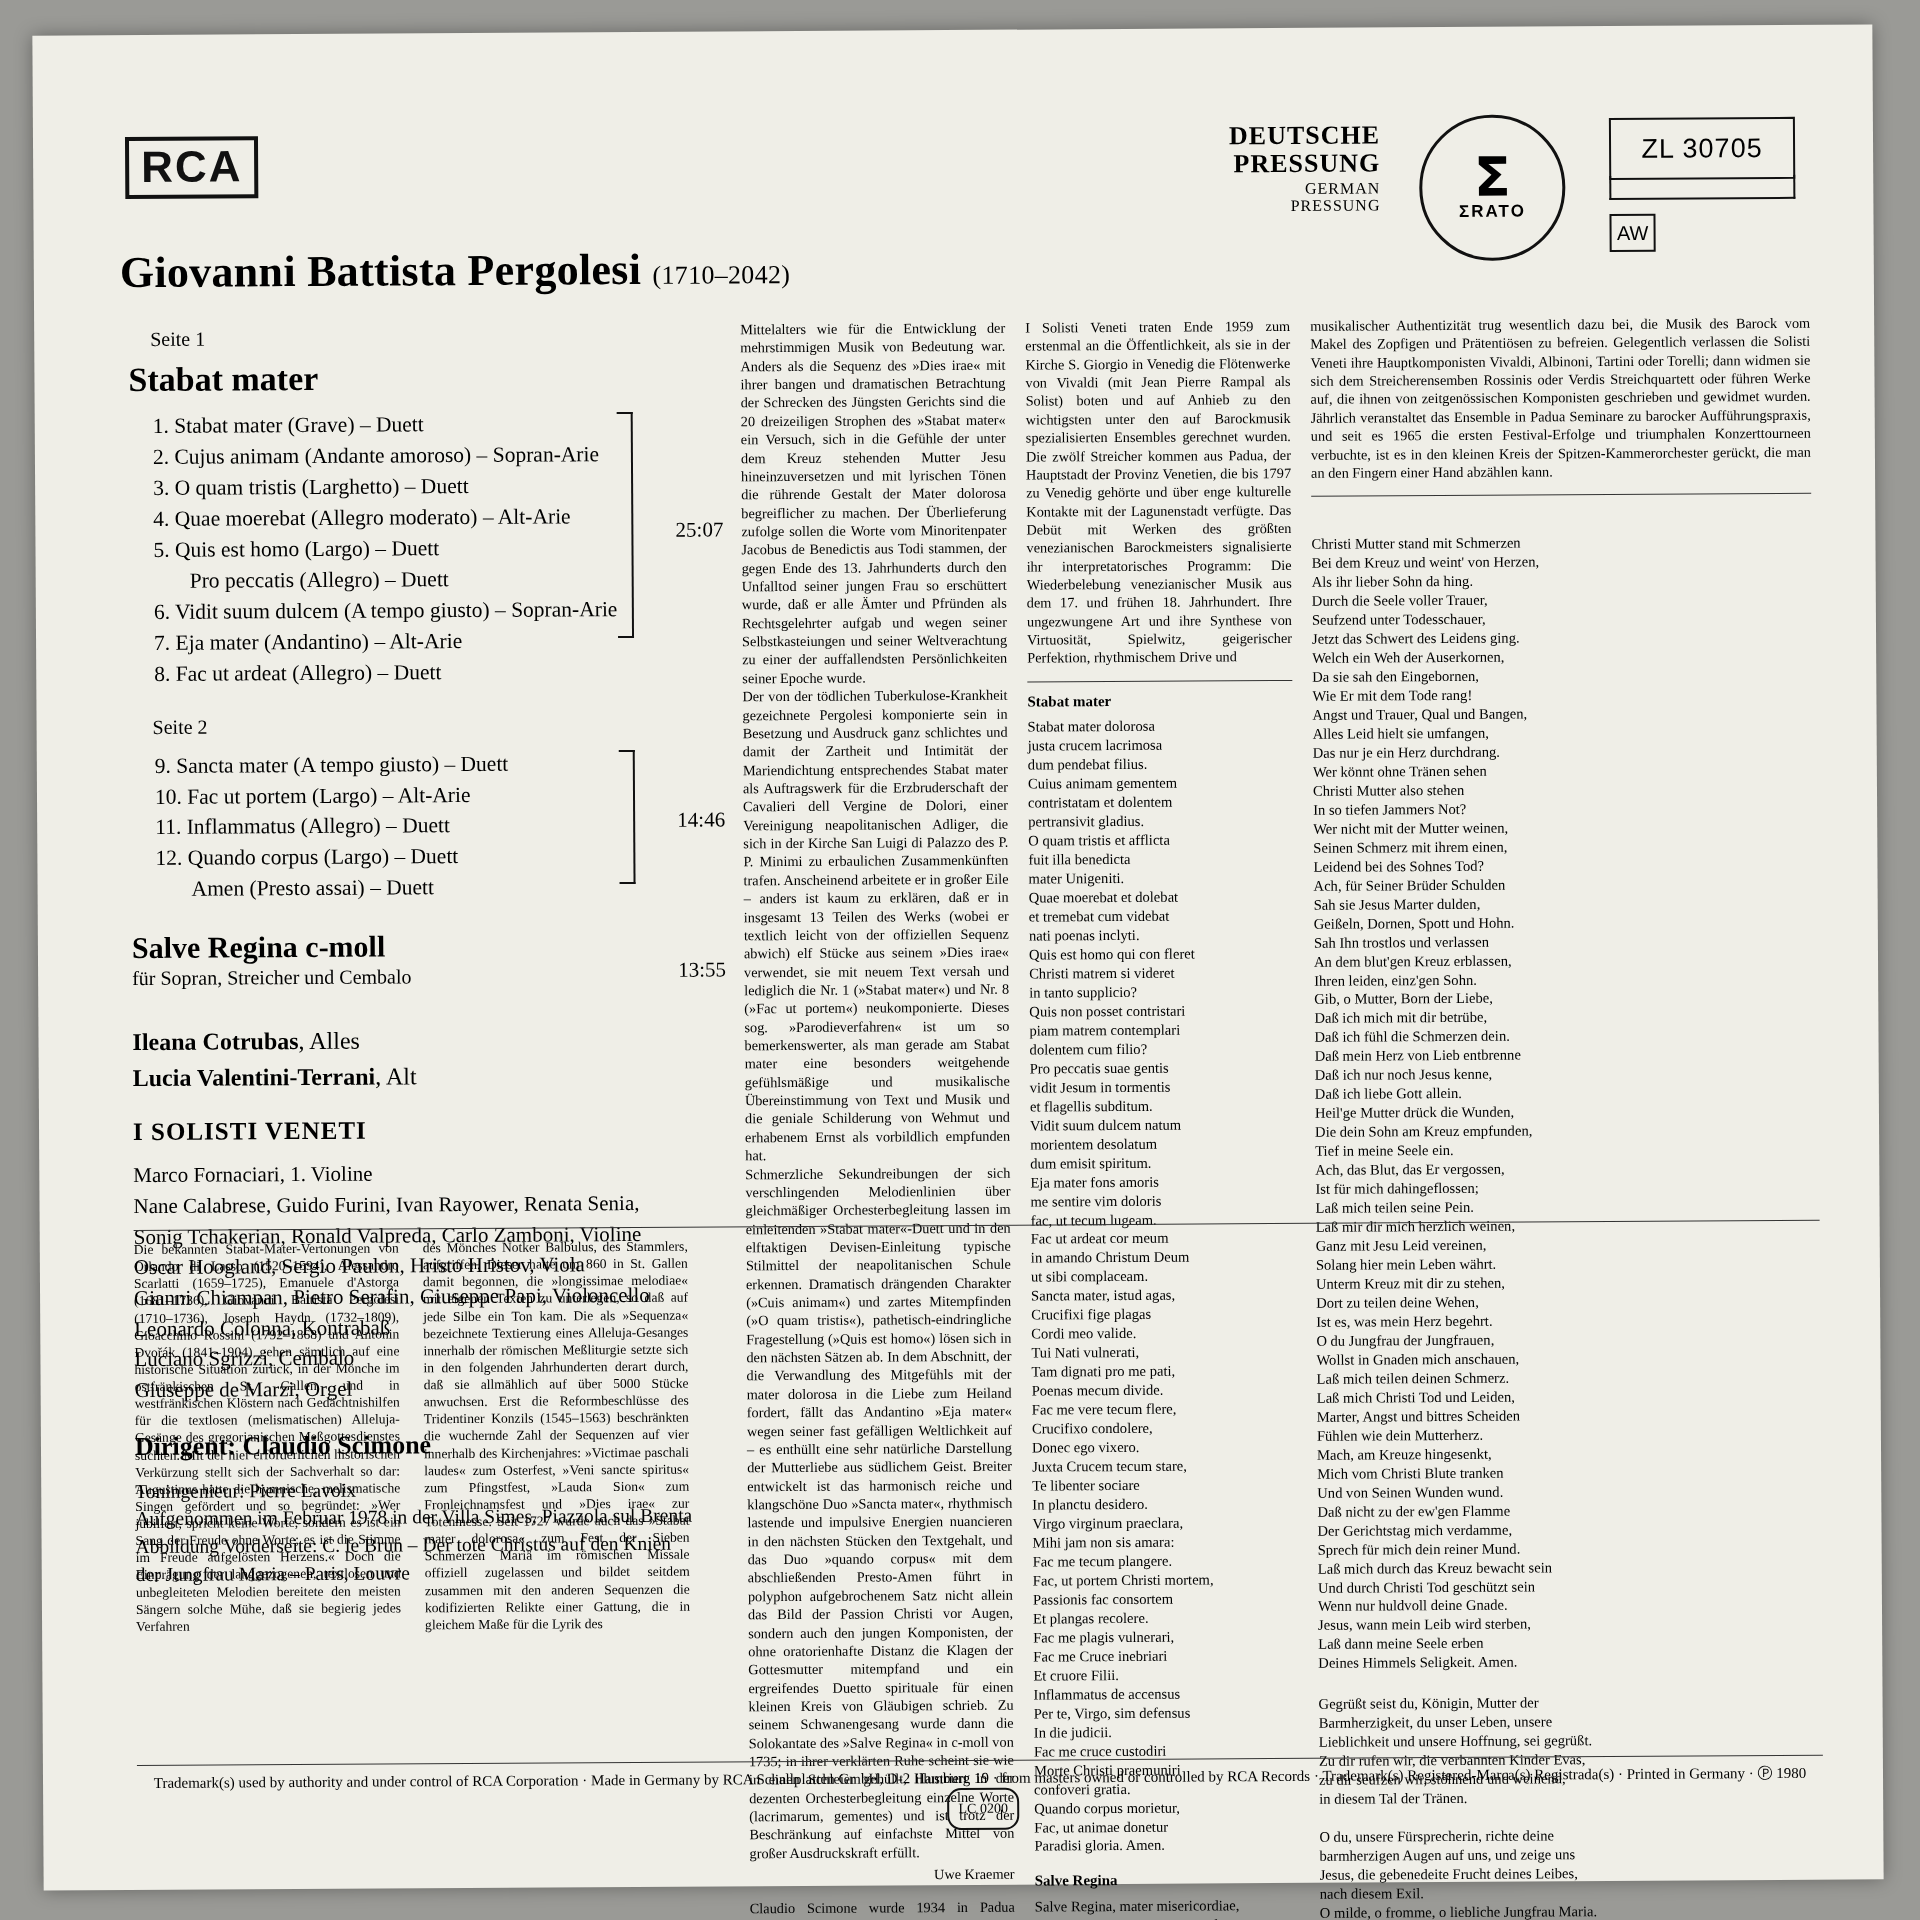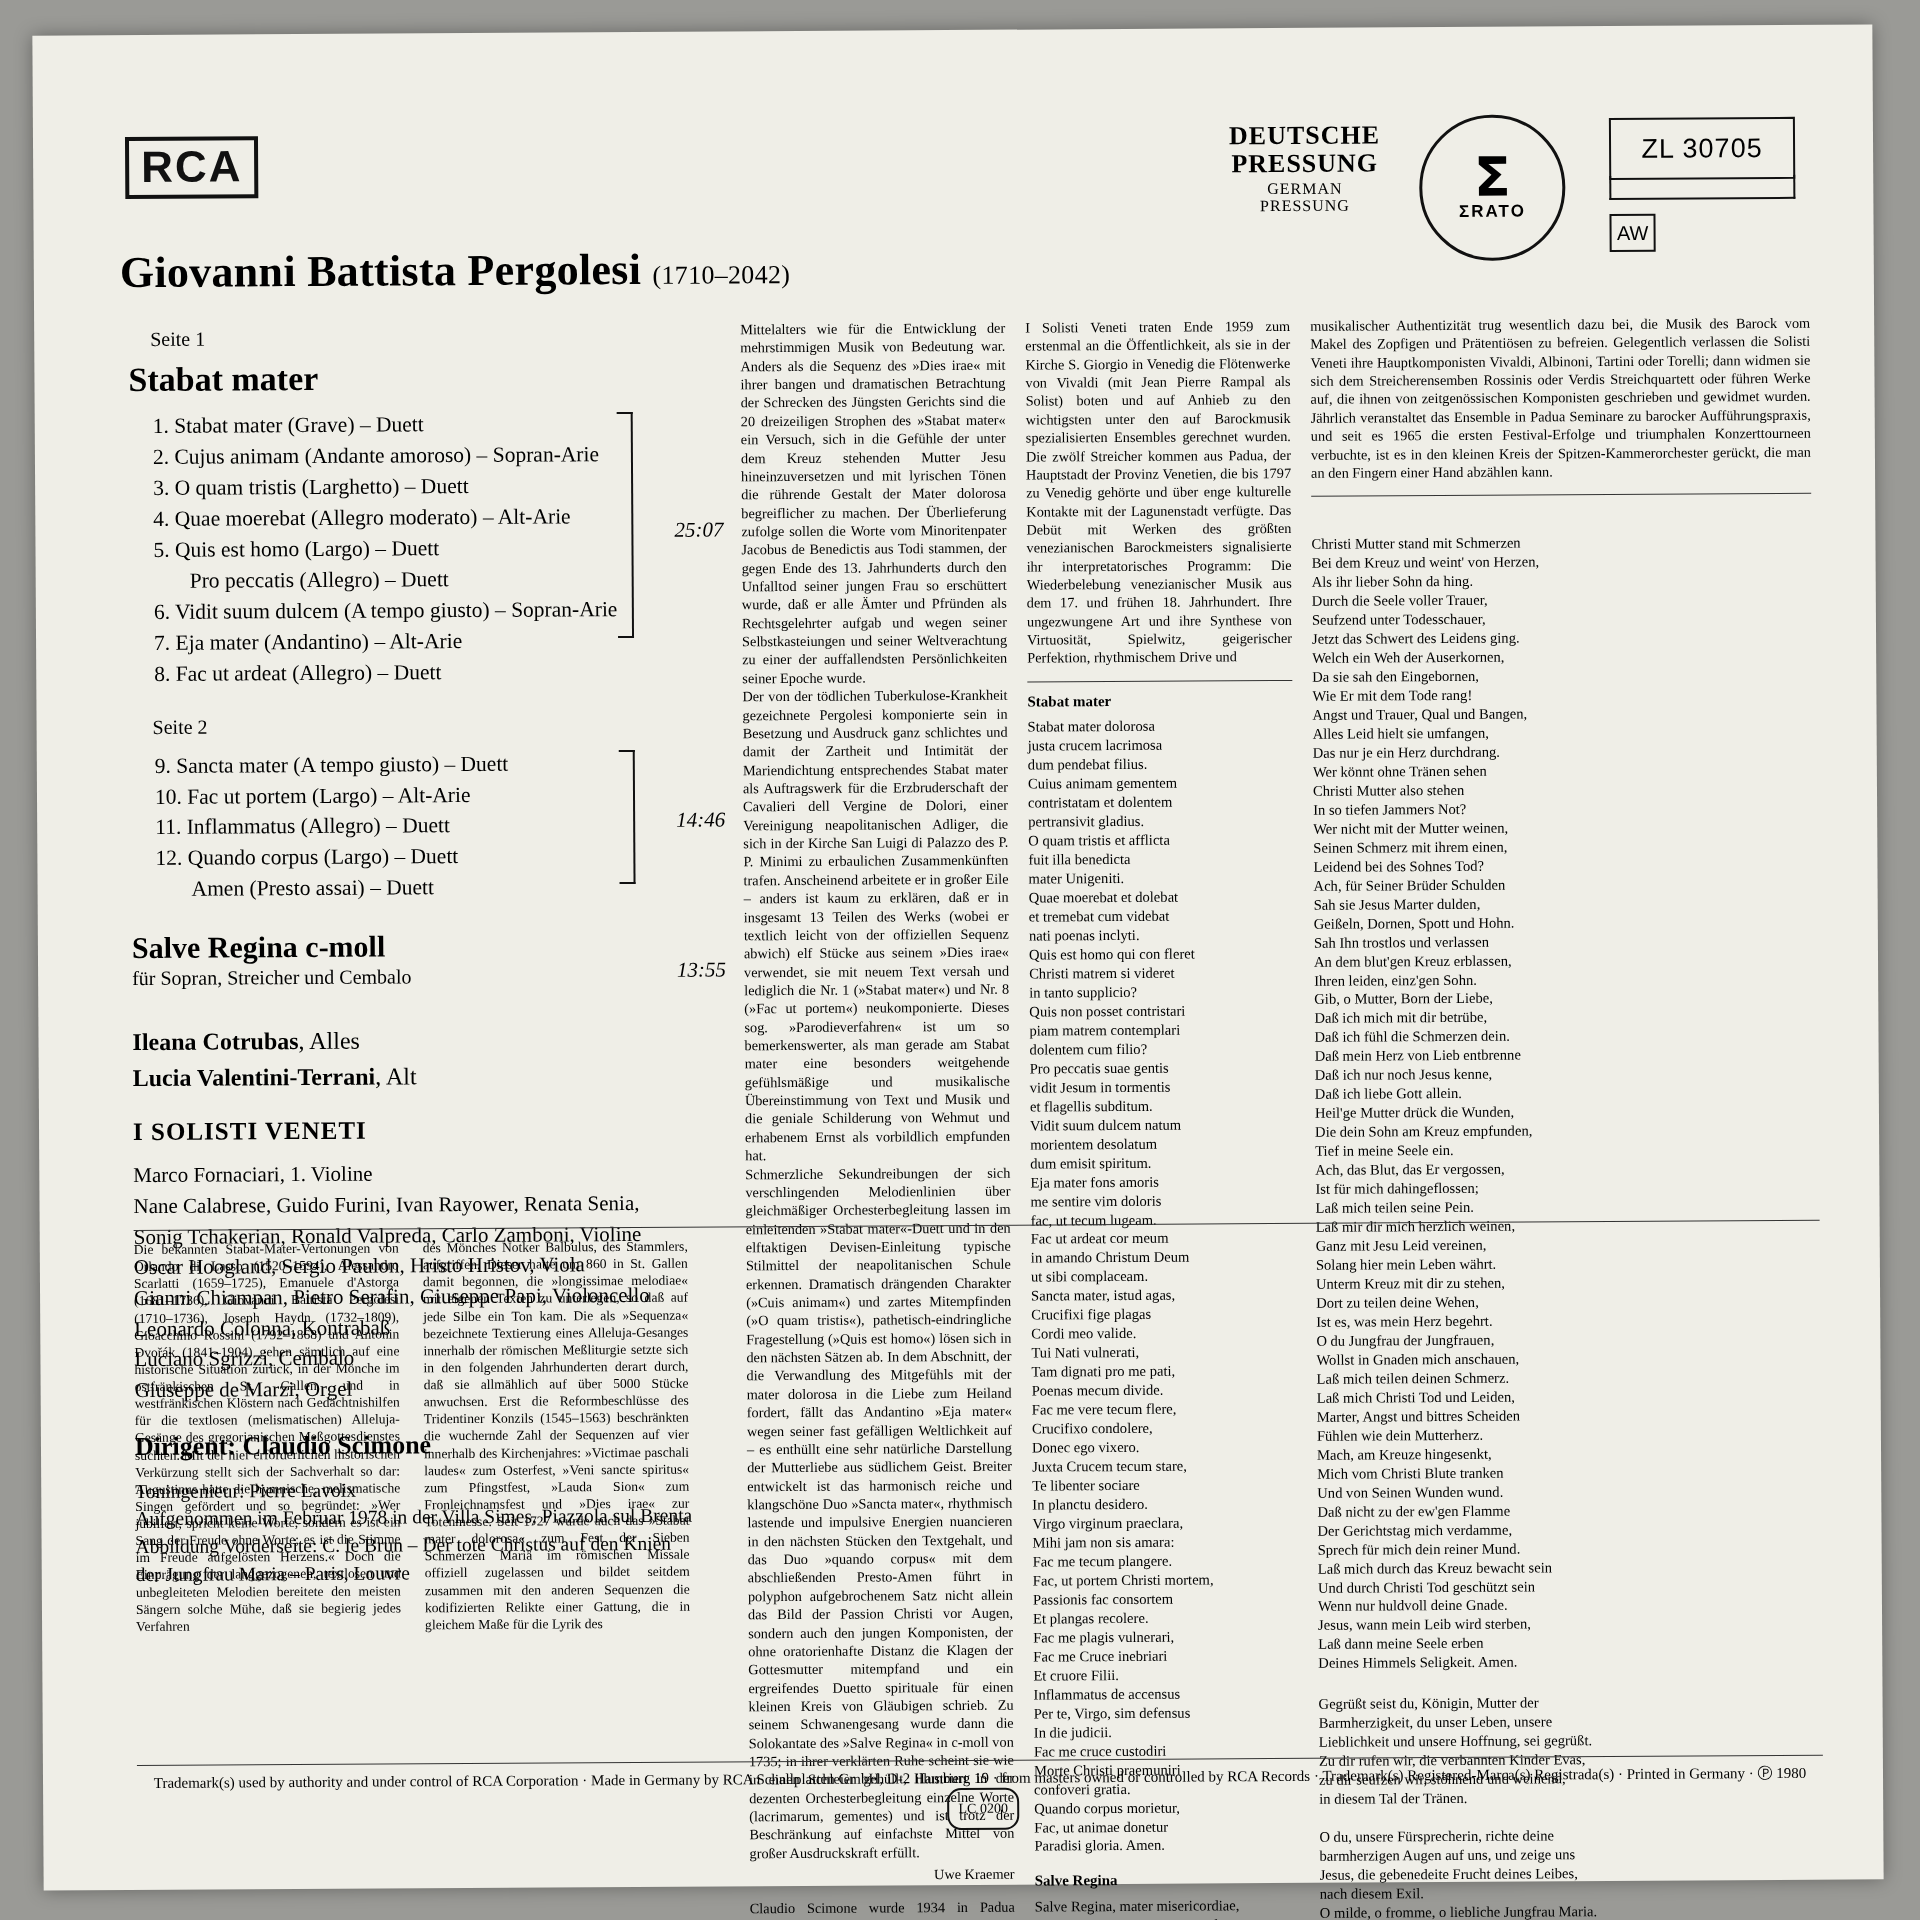--- a/index.html
+++ b/index.html
@@ -30,21 +30,21 @@
     font-weight:bold;font-size:44px;letter-spacing:2px;
     color:#111;
     border:4px solid #111;
     padding:4px 12px 6px 12px;
     display:inline-block;
     line-height:1;
     position:absolute;left:6px;top:32px;
   }
   .dp{
     position:absolute;left:1110px;top:24px;
-    text-align:center;
+    text-align:right;
     font-family:"Liberation Serif", serif;
     line-height:1.08;
   }
   .dp .l1{font-size:26px;font-weight:bold;letter-spacing:1px;}
   .dp .l2{font-size:26px;font-weight:bold;letter-spacing:1px;}
   .dp .l3{font-size:16px;letter-spacing:1px;margin-top:2px;}
   .dp .l4{font-size:16px;letter-spacing:1px;}
   .erato{
     position:absolute;left:1300px;top:18px;
     width:140px;height:140px;border:3px solid #111;border-radius:50%;
@@ -84,21 +84,21 @@
   .colB{position:absolute;left:620px;top:0;width:265px;}
   .colC{position:absolute;left:905px;top:0;width:265px;}
   .colD{position:absolute;left:1190px;top:0;width:500px;}
 
   .seite{font-size:20px;margin:4px 0 10px 22px;}
   h2.work{font-size:34px;font-weight:bold;margin:6px 0 12px 0;}
   ol.tracks{list-style:none;margin:0;padding:0;font-size:21.5px;line-height:1.44;}
   ol.tracks li{margin-left:24px;}
   ol.tracks li.sub{margin-left:60px;}
   .timewrap{position:relative;}
-  .time{position:absolute;right:6px;font-size:21px;font-style:italic;}
+  .time{position:absolute;right:6px;font-size:21px;}
   .brace{
     position:absolute;border:2px solid #111;border-left:none;
     width:14px;
   }
   .salve{font-size:30px;font-weight:bold;margin-top:26px;}
   .salvesub{font-size:20px;margin-top:2px;}
   .performers{margin-top:34px;font-size:24px;line-height:1.5;}
   .performers b{font-weight:bold;}
   .ensemble{font-size:25px;font-weight:bold;letter-spacing:1px;margin-top:22px;}
   .players{margin-top:14px;font-size:21px;line-height:1.46;}

